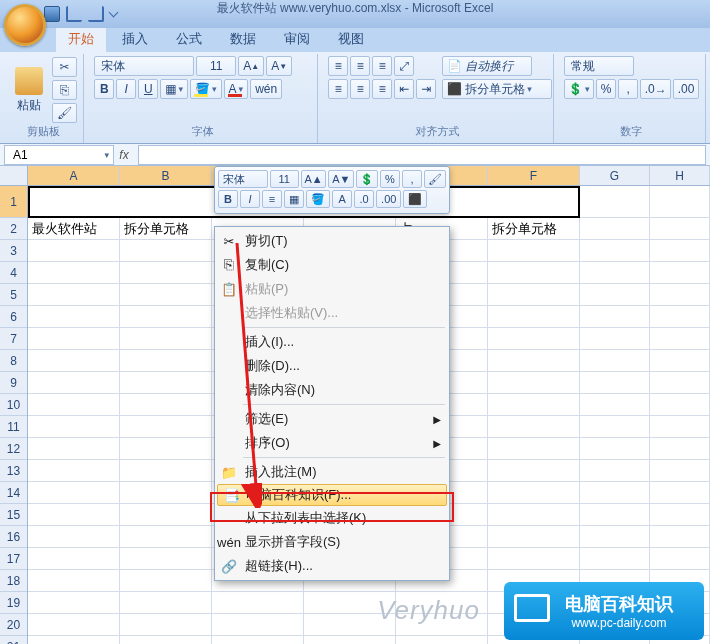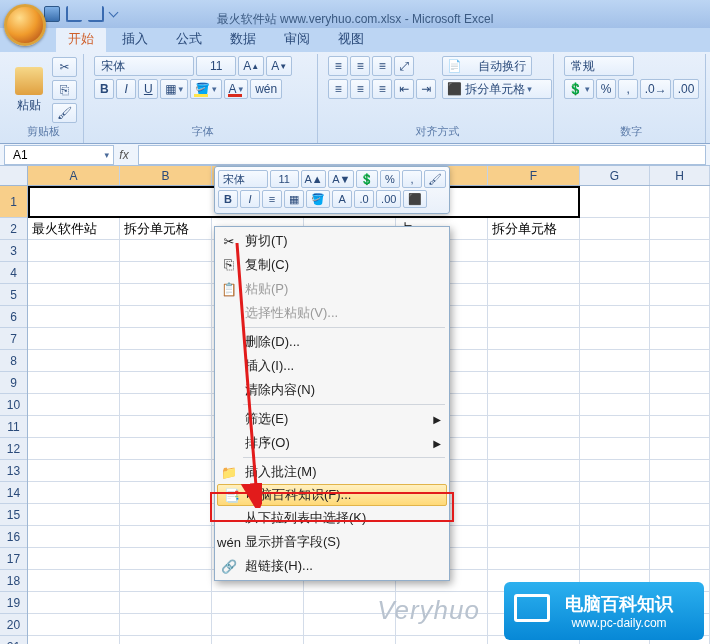--- a/index.html
+++ b/index.html
@@ -1,19 +1,19 @@
 <!DOCTYPE html>
 <html><head>
 <meta charset="utf-8">
 <style>
   * { margin: 0; padding: 0; box-sizing: border-box; font-family: "Microsoft YaHei", SimSun, sans-serif; }
   body { width: 710px; height: 644px; background: #fff; overflow: hidden; font-size: 12px; position: relative; }
 
   
-  .titlebar { height: 28px; background: linear-gradient(#bcd5f3, #a2c0e8); display: flex; align-items: flex-end; justify-content: center; position: relative; }
+  .titlebar { height: 28px; background: linear-gradient(#bcd5f3, #a2c0e8); display: flex; align-items: flex-start; justify-content: center; position: relative; }
   .titlebar .title { color: #3b5a82; font-size: 12px; }
   .qat { position: absolute; left: 44px; top: 0; height: 28px; display: flex; align-items: center; gap: 6px; }
   .qat .qicon { width: 16px; height: 16px; display: inline-block; border-radius: 2px; }
   .save-ic { background: linear-gradient(#7fb0e6,#396ead); border:1px solid #2d5788;}
   .undo-ic, .redo-ic { width:12px;height:12px;border:2px solid #3a6bb0;border-top:none;border-right:none;border-radius:0 0 0 6px; position:relative;}
   .redo-ic{transform:scaleX(-1);}
   .down-ic { width:7px;height:7px;border-right:1px solid #3a6bb0;border-bottom:1px solid #3a6bb0;transform:rotate(45deg);margin-top:-3px;}
 
   
   .office-btn { position:absolute; left:4px; top:4px; width:42px; height:42px; border-radius:50%; background:radial-gradient(circle at 35% 30%, #ffdd8c,#f09b2c,#a63e14); border:3px solid #dca23a; box-shadow:0 1px 3px rgba(0,0,0,.4); z-index:5;}
@@ -162,21 +162,21 @@
         </div>
         <div class="row">
           <span class="ctl">≡</span>
           <span class="ctl">≡</span>
           <span class="ctl">≡</span>
           <span class="ctl">⇤</span>
           <span class="ctl">⇥</span>
         </div>
       </div>
       <div style="display:flex;flex-direction:column;gap:3px;">
-        <span class="ctl" style="width:90px;justify-content:flex-start;">📄 <span style="margin-left:16px;">自动换行</span></span>
+        <span class="ctl" style="width:90px;justify-content:flex-start;">📄 <span style="margin-left:3px;font-style:italic;">自动换行</span></span>
         <span class="ctl" style="width:110px;justify-content:flex-start;">⬛ <span style="margin-left:3px;">拆分单元格</span><span class="chev">▾</span></span>
       </div>
     </div>
     <div class="group-label">对齐方式</div>
   </div>
 
   <div class="group" style="min-width:100px;">
     <div style="display:flex;flex-direction:column;gap:3px;">
       <span class="ctl number-combo">常规</span>
       <div class="row">
@@ -483,24 +483,24 @@
     </div>
   <div class="ctxitem disabled">
       <span class="mi-ic">📋</span>
       <span>粘贴(P)</span>
     </div>
   <div class="ctxitem disabled">
       <span>选择性粘贴(V)...</span>
     </div>
   <div class="sep"></div>
   <div class="ctxitem">
+      <span>插入(I)...</span>
+    </div>
+  <div class="ctxitem">
       <span>删除(D)...</span>
-    </div>
-  <div class="ctxitem">
-      <span>插入(I)...</span>
     </div>
   <div class="ctxitem">
       <span>清除内容(N)</span>
     </div>
   <div class="sep"></div>
   <div class="ctxitem">
       <span>筛选(E)</span>
       <span class="arrow">▶</span>
     </div>
   <div class="ctxitem">

